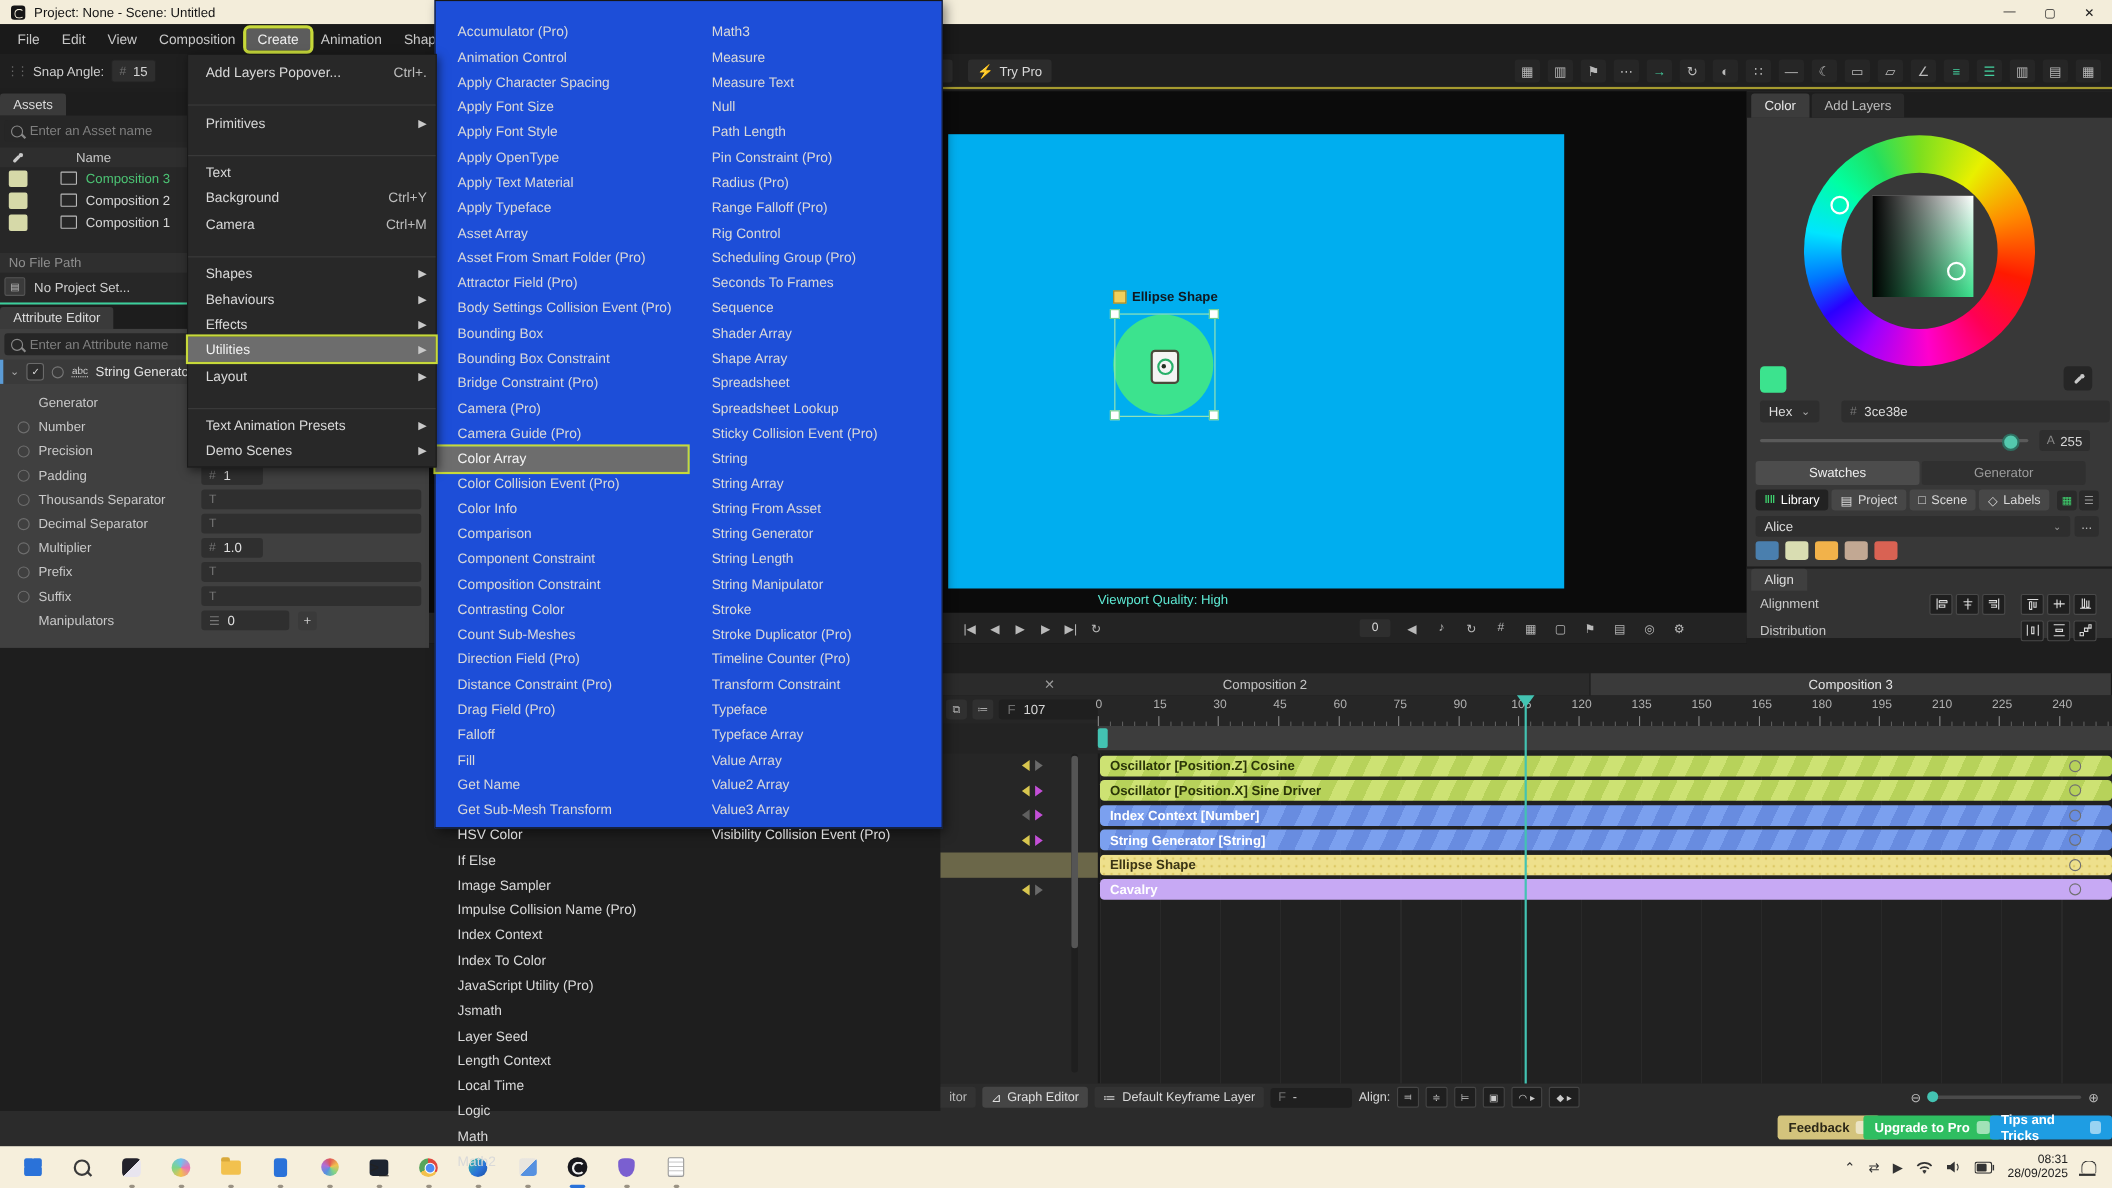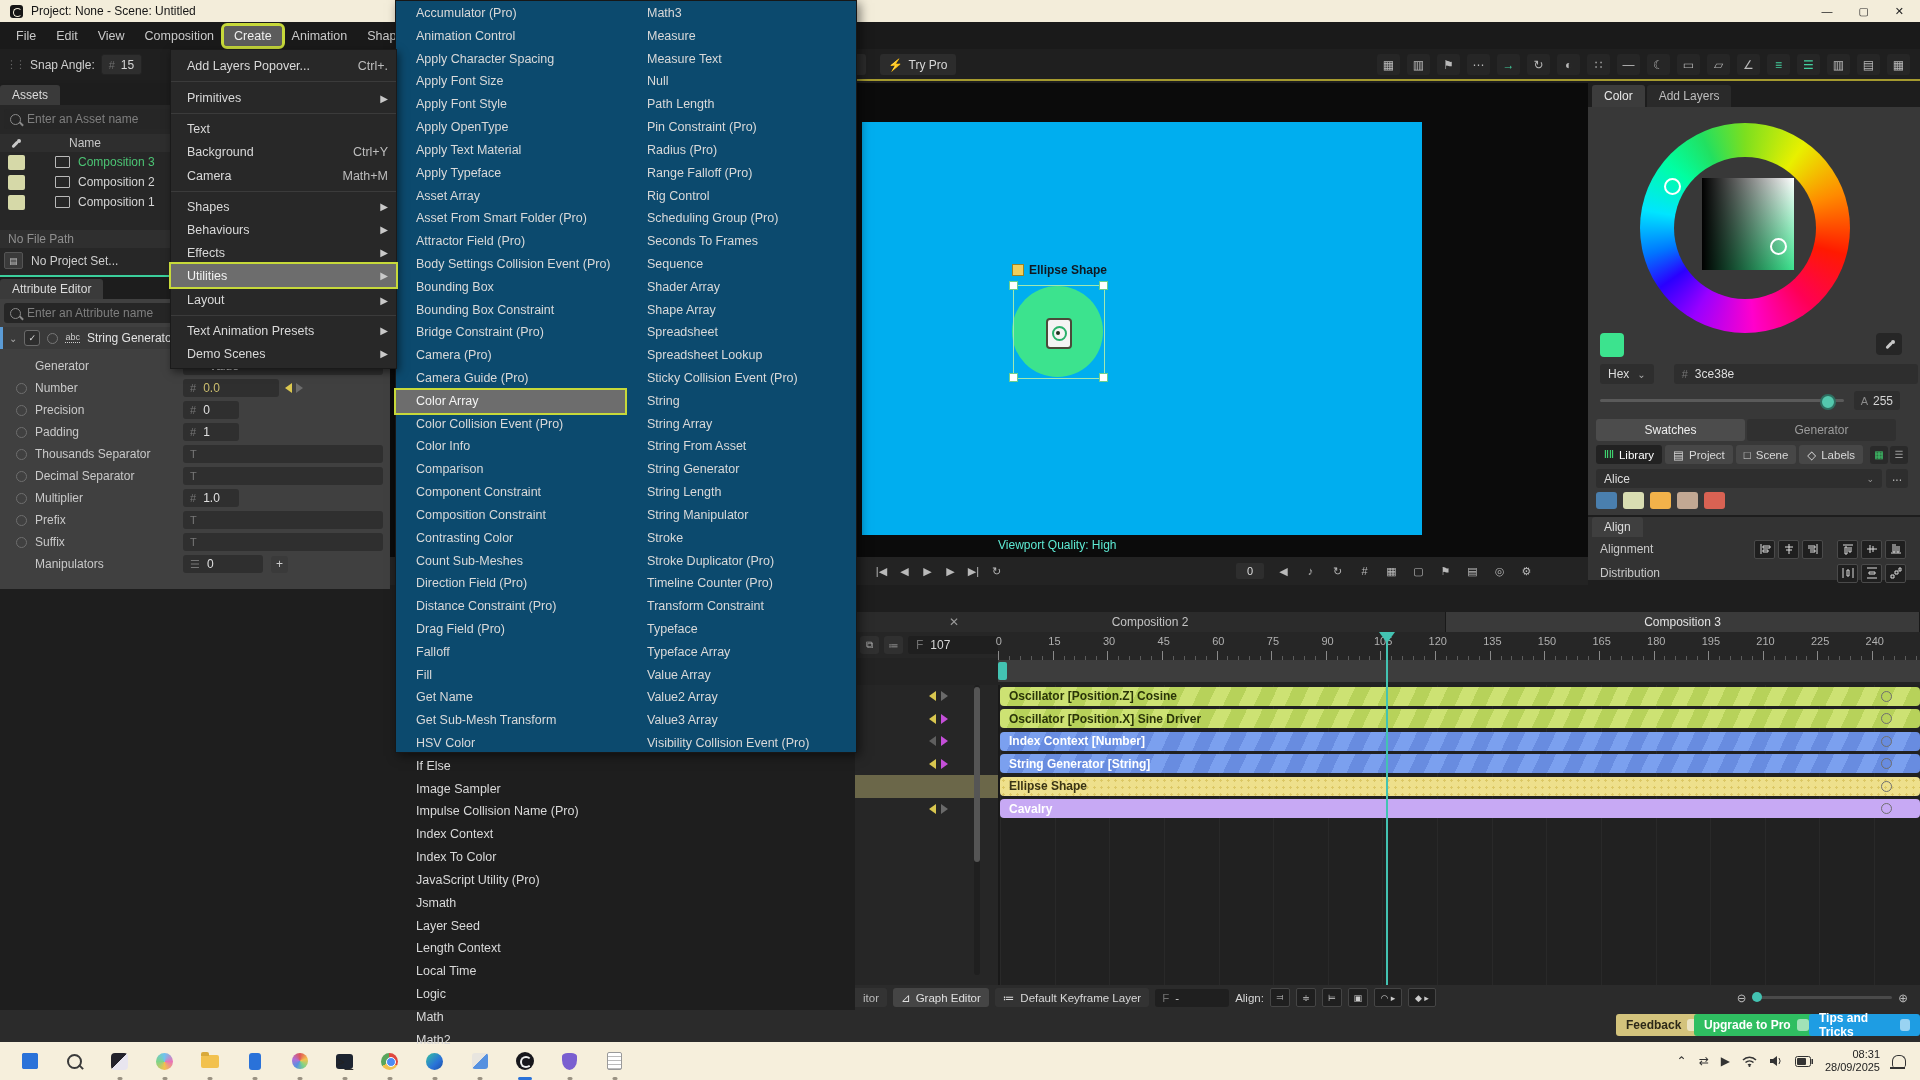--- a/index.html
+++ b/index.html
@@ -231,24 +231,24 @@
   .tray .tico{font-size:12px;color:#333}
   .clock{text-align:right;font-size:11px;line-height:13px;color:#222}
   .bellic{width:12px;height:11px;border:1.5px solid #333;border-radius:6px 6px 2px 2px;border-bottom:none;position:relative}
   .bellic:after{content:"";position:absolute;left:-3px;bottom:-2px;width:15px;height:2px;background:#333}
   
   .createmenu{left:170px;top:49px;width:225px;background:#282828;border:1px solid #1a1a1a;box-shadow:2px 3px 8px rgba(0,0,0,.5);z-index:40;padding:3px 0}
   .cm-item{height:23px;display:flex;align-items:center;padding:0 8px 0 16px;color:#d9d9d9;font-size:12.5px;position:relative}
   .cm-shortcut{margin-left:auto;color:#bdbdbd}
   .cm-arrow{display:none;margin-left:auto;color:#c9c9c9;font-size:10px}
   .cm-item.has-submenu .cm-arrow{display:block}
-  .cm-item.sep-after{border-bottom:1px solid #3b3b3b;margin-bottom:3px;padding-bottom:2px;height:26px}
+  .cm-item.sep-after{border-bottom:1px solid #3b3b3b;margin-bottom:3px;padding-bottom:16px;height:26px}
   .cm-item.highlighted{background:#6d6d6d;outline:2px solid #c7d93a;color:#f2f2f2}
   
-  .submenu{left:395px;top:0;width:462px;height:753px;background:#0c4a6e;border:1px solid #171717;box-shadow:3px 3px 10px rgba(0,0,0,.5);z-index:39;display:flex;padding-top:1px;box-sizing:border-box}
+  .submenu{left:395px;top:0;width:462px;height:753px;background:#1d4ed8;border:1px solid #171717;box-shadow:3px 3px 10px rgba(0,0,0,.5);z-index:39;display:flex;padding-top:17px;box-sizing:border-box}
   .sub-col{width:231px}
   .sub-item{height:22.82px;line-height:22.82px;padding-left:20px;color:#d9d9d9;font-size:12.5px;box-sizing:border-box;white-space:nowrap}
   .sub-item.highlighted{background:#6d6d6d;outline:2px solid #c7d93a;color:#f4f4f4}
 </style>
 </head>
 <body>
 
 <div class="abs titlebar">
   <span class="appicon"></span>
   <span>Project: None - Scene: Untitled</span>
@@ -1018,21 +1018,21 @@
       <span class="cm-shortcut"></span>
 
     </div>
     <div class="cm-item">
       <span class="cm-label">Background</span>
       <span class="cm-shortcut">Ctrl+Y</span>
 
     </div>
     <div class="cm-item sep-after">
       <span class="cm-label">Camera</span>
-      <span class="cm-shortcut">Math+M</span>
+      <span class="cm-shortcut">Ctrl+M</span>
 
     </div>
     <div class="cm-item has-submenu">
       <span class="cm-label">Shapes</span>
 
       <span class="cm-arrow">▶</span>
     </div>
     <div class="cm-item has-submenu">
       <span class="cm-label">Behaviours</span>
 

